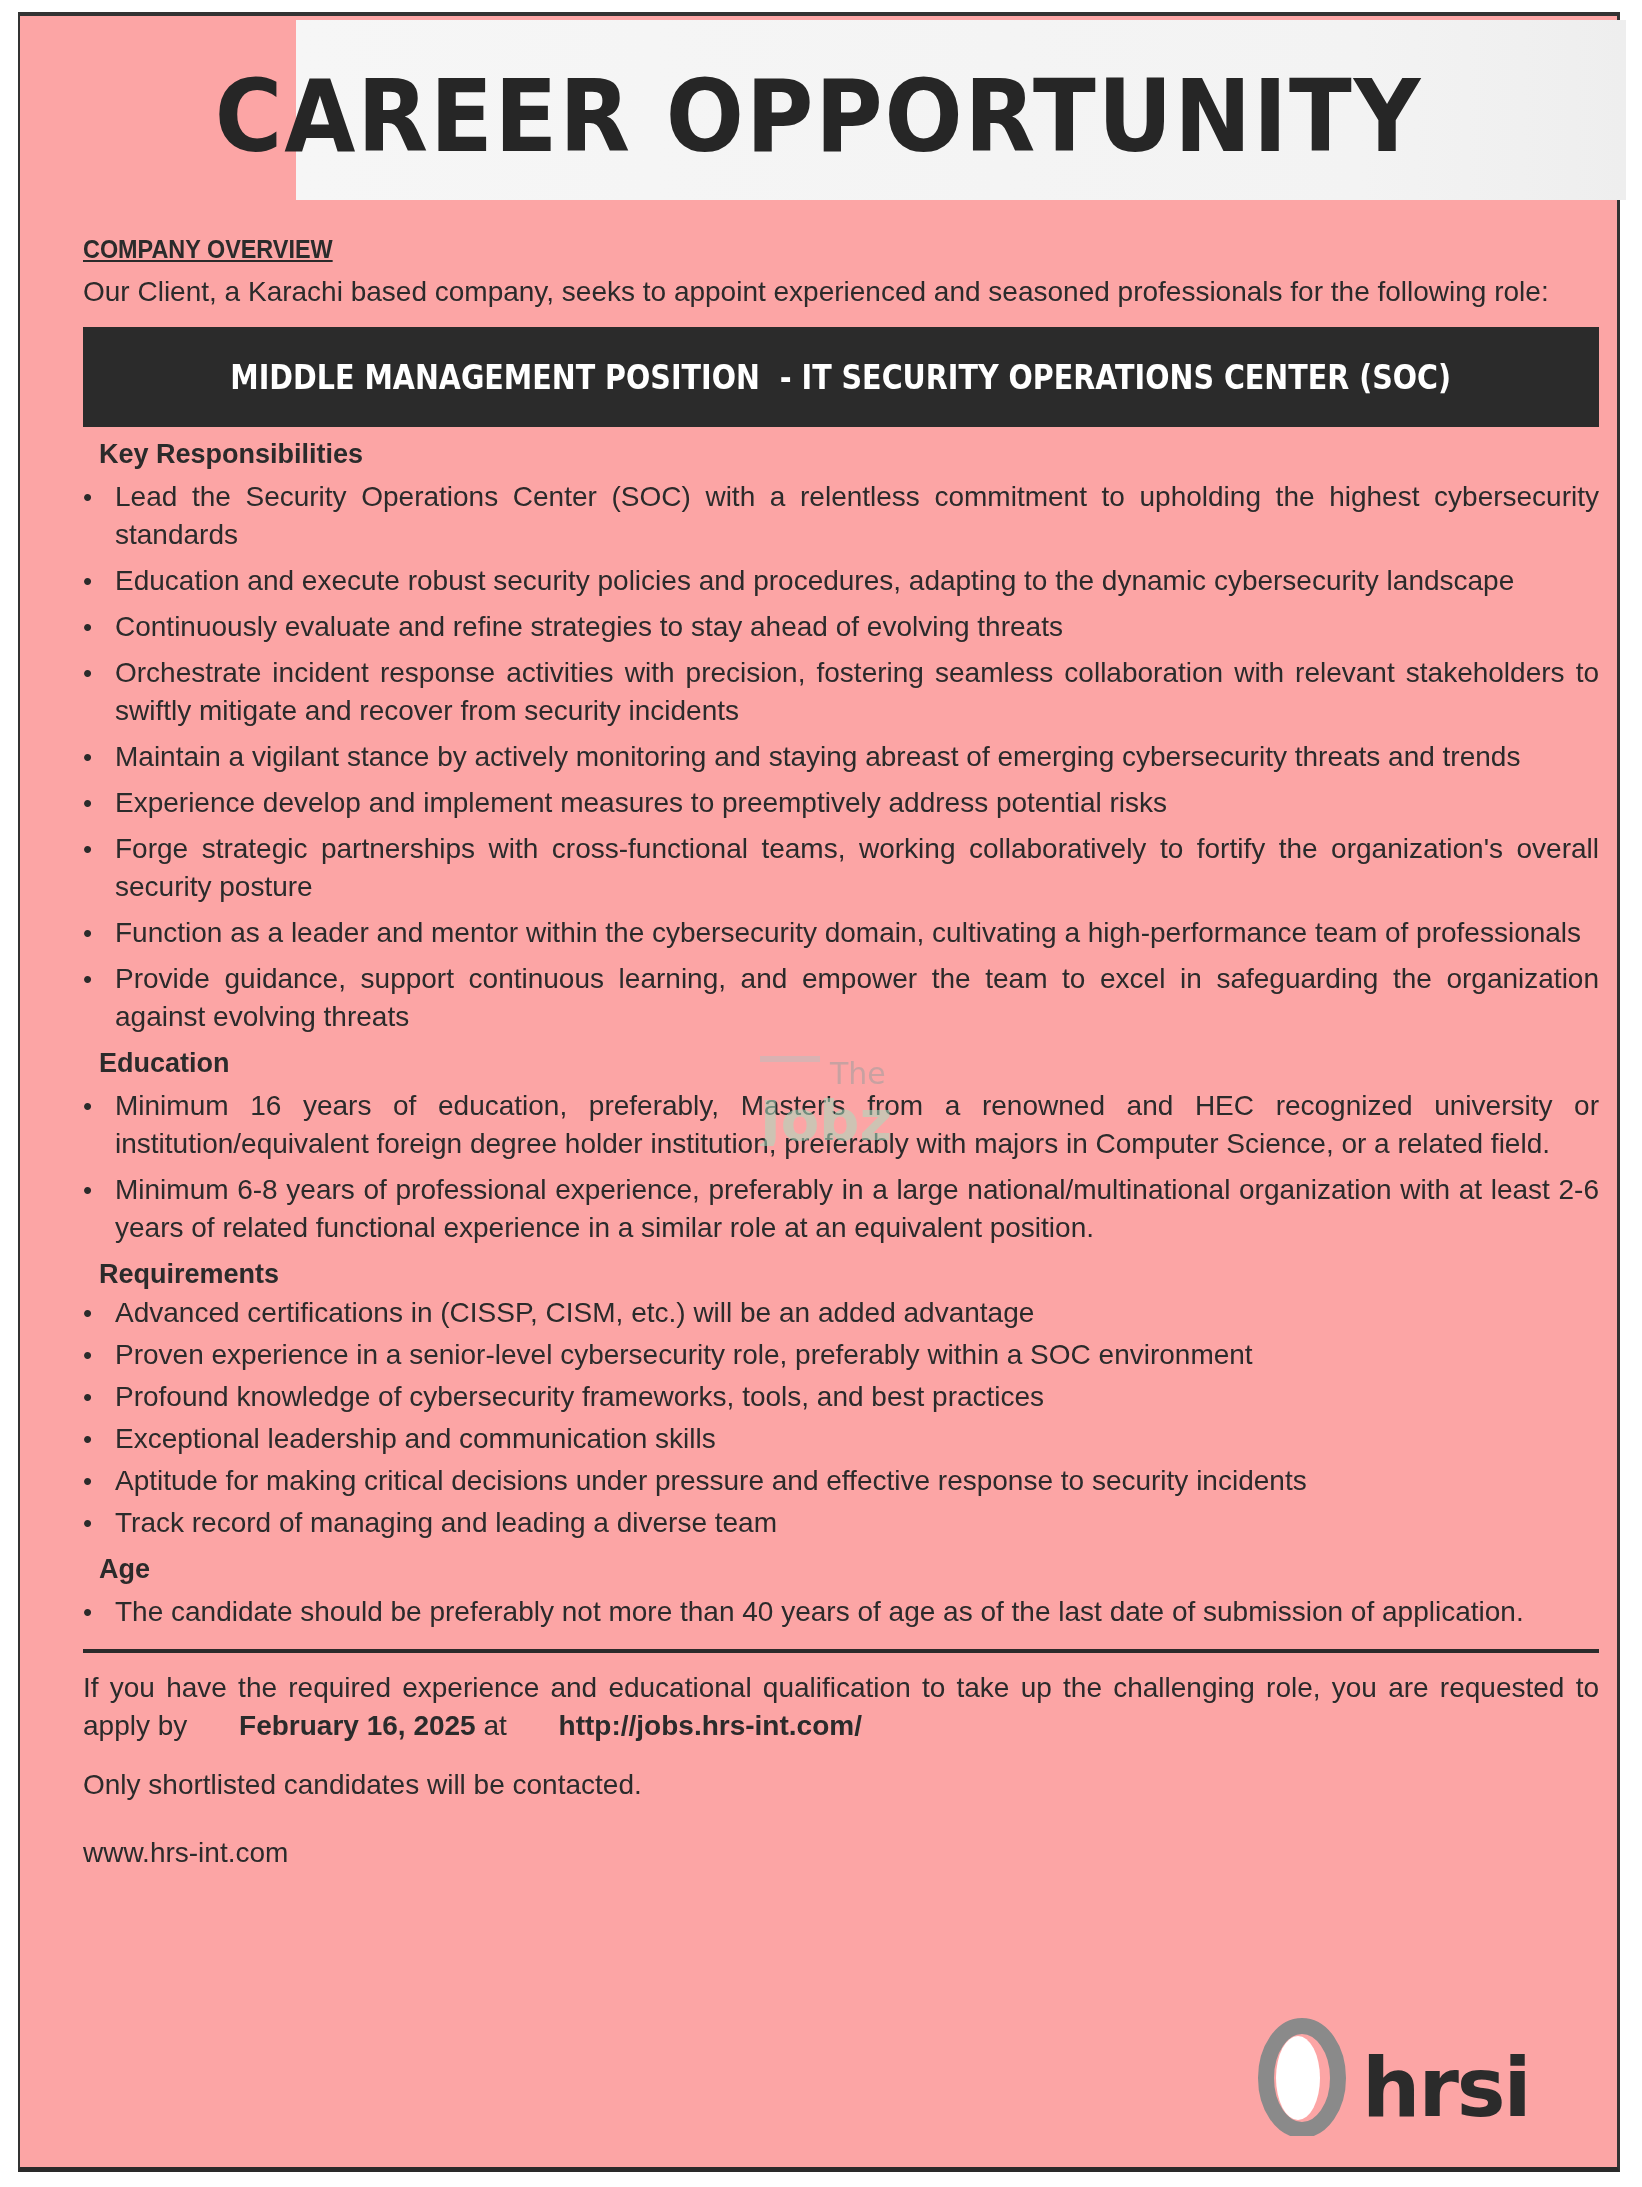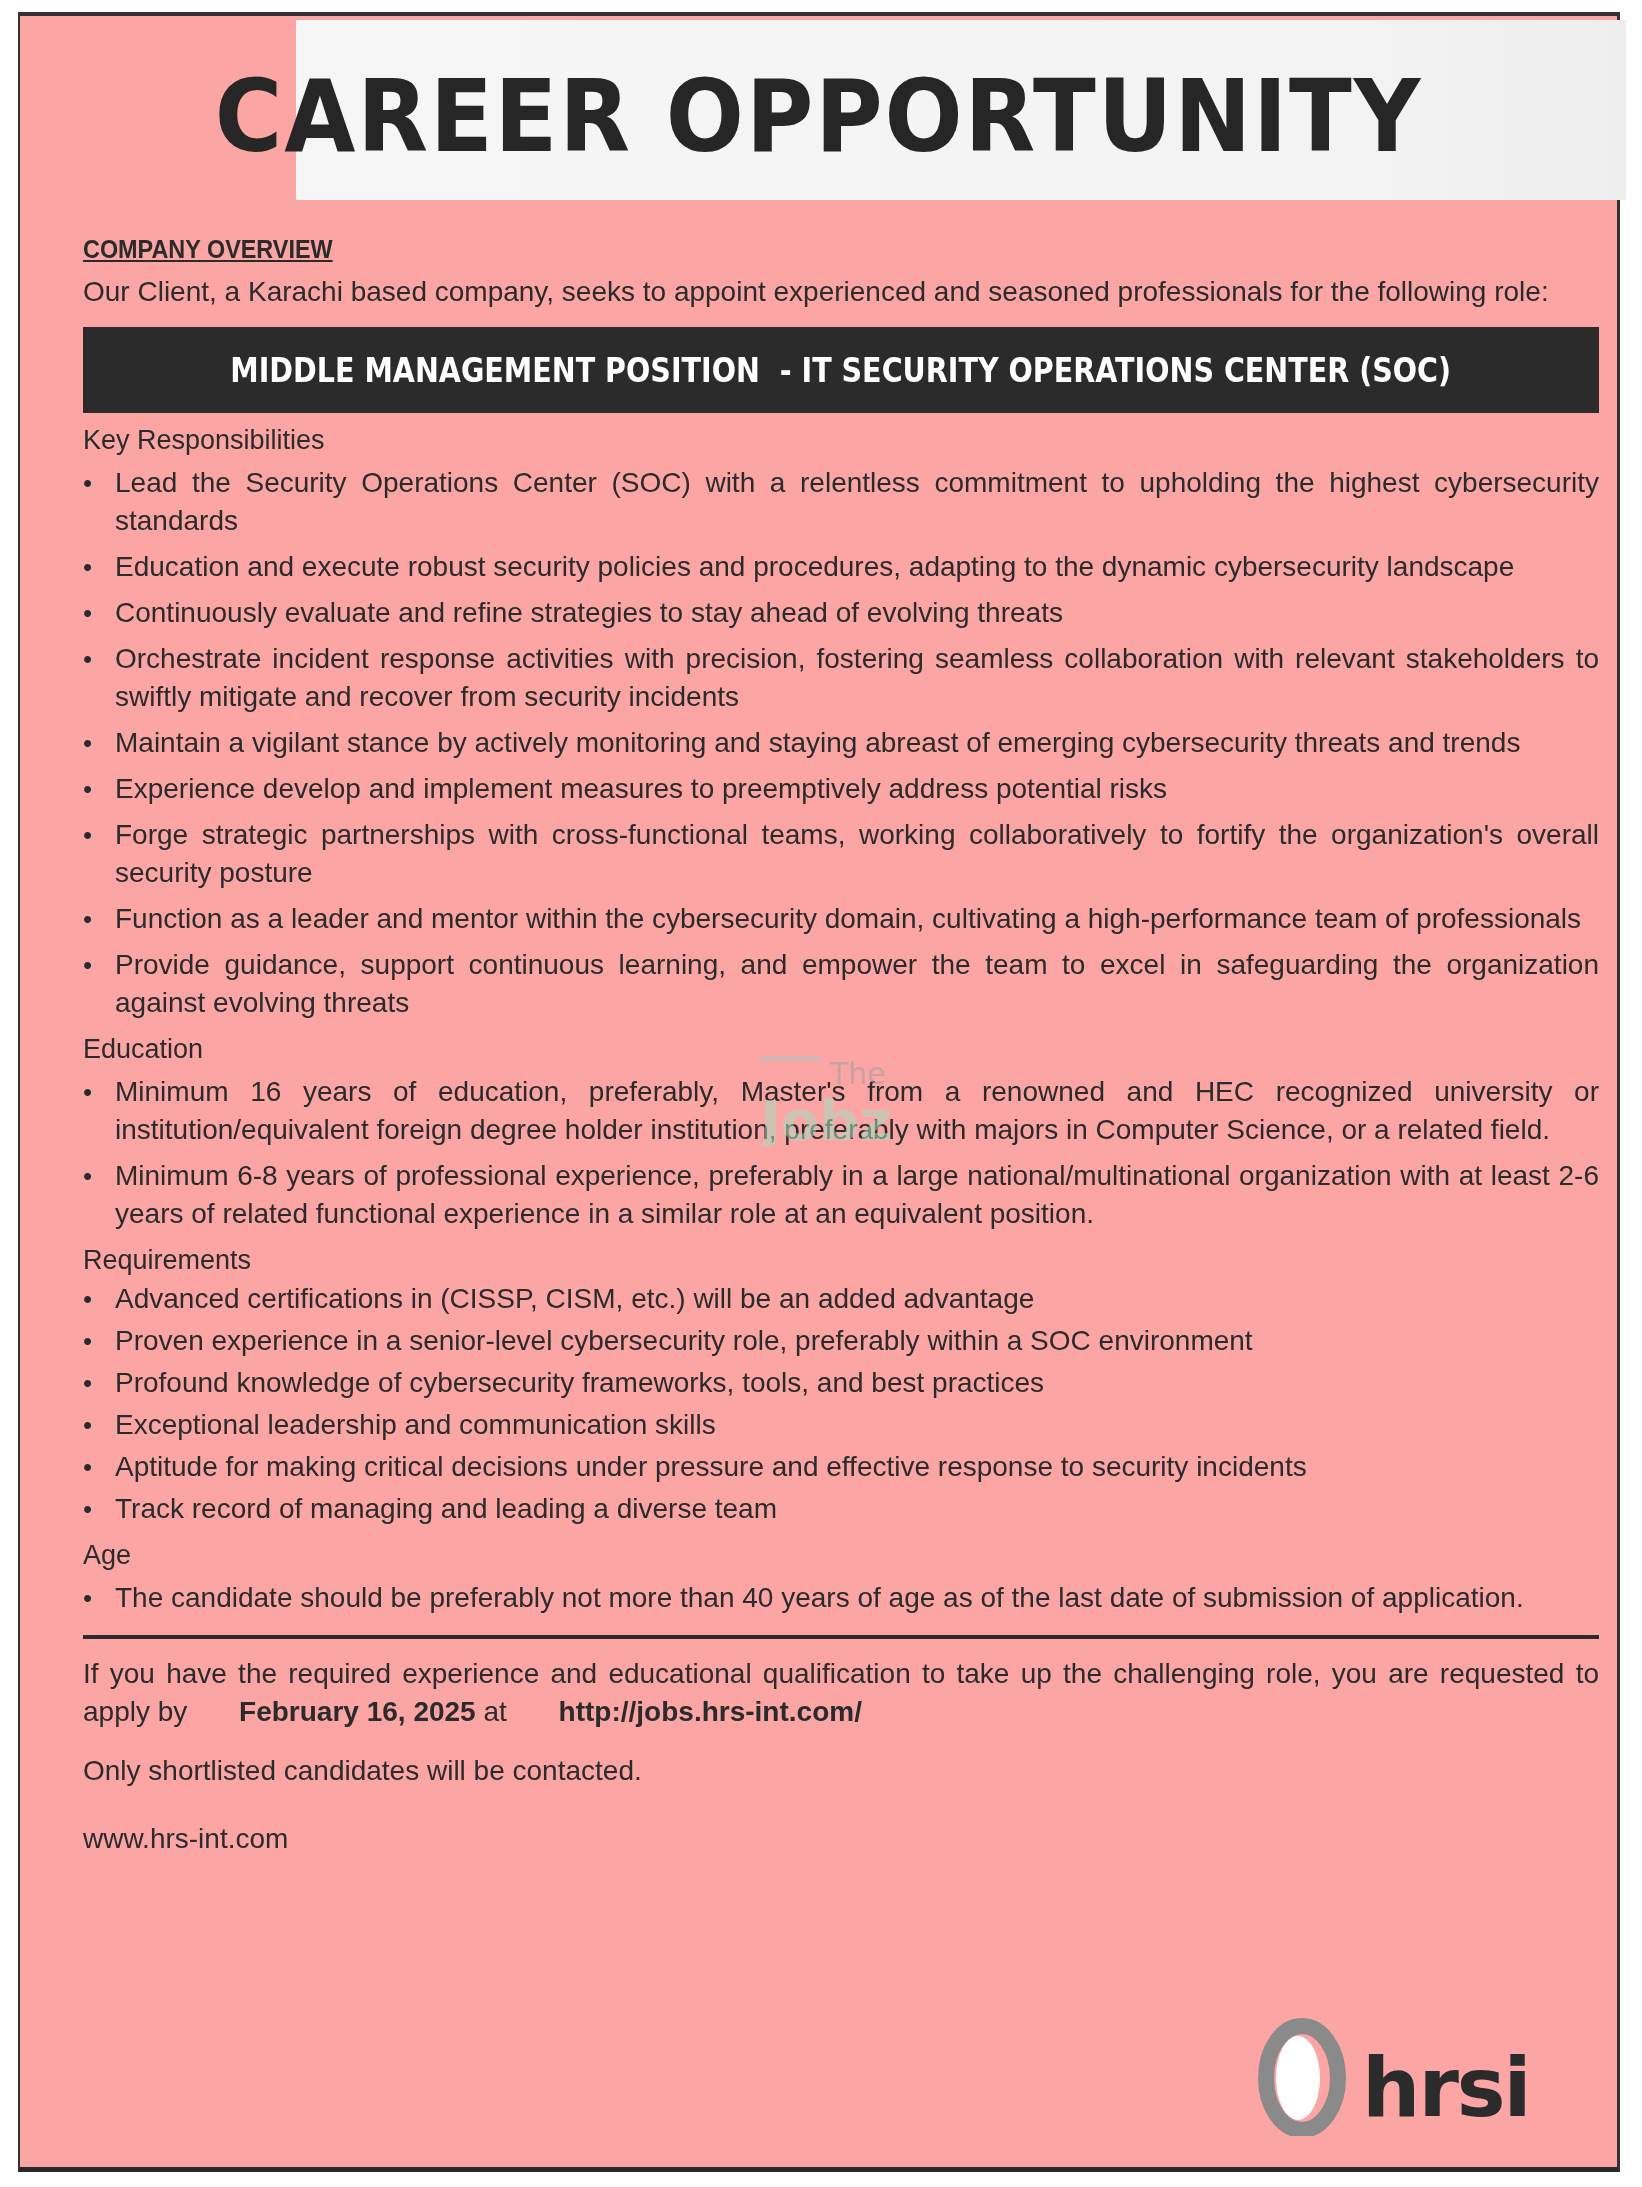--- a/index.html
+++ b/index.html
@@ -10,25 +10,25 @@
            border-bottom: 5px solid #2a2a2a; box-sizing: border-box; background: #fca5a5; }
   .hero-bg { position: absolute; left: 276px; top: 4px; width: 1330px; height: 180px;
              background: linear-gradient(90deg, #f6f6f6 0%, #f3f3f3 80%, #eeeeee 100%); }
   .title { position: absolute; left: 0; right: 0; top: 42px; text-align: center;
            font-size: 100px; font-weight: 700; letter-spacing: 2px; color: #262626;
            font-family: "DejaVu Sans", sans-serif; transform: scaleX(0.92); }
   .content { position: absolute; left: 63px; width: 1516px; top: 218px; }
   .overview-head { font-size: 26px; font-weight: 700; text-decoration: underline; color: #2b2b2b;
                    transform-origin: left; transform: scaleX(0.9); display: inline-block; }
   p.body { margin: 8px 0 0 0; font-size: 28px; line-height: 38px; text-align: justify; }
-  .banner { margin-top: 16px; background: #2b2b2b; color: #fff; height: 86px; display: flex;
+  .banner { margin-top: 16px; background: #2b2b2b; color: #fff; height: 100px; display: flex;
             align-items: center; justify-content: center; font-size: 34px; font-weight: 700;
             white-space: pre; font-family: "DejaVu Sans", sans-serif; }
   .banner span { display: inline-block; transform: scaleX(0.84); }
-  h3 { margin: 12px 0 2px 0; font-size: 27px; font-weight: 400; color: #2b2b2b; }
+  h3 { margin: 12px 0 2px 16px; font-size: 27px; font-weight: 700; color: #2b2b2b; }
   ul { list-style: none; margin: 0; padding: 0; }
   li { position: relative; padding-left: 32px; font-size: 28px; line-height: 38px;
        text-align: justify; margin-top: 8px; }
   li::before { content: "\2022"; position: absolute; left: 0; top: 0; font-size: 26px; }
   ul.tight li { margin-top: 4px; }
   .divider { margin: 18px 0 16px 0; height: 4px; background: #2b2b2b; }
   .bold { font-weight: 700; margin-left: 44px; }
   .foot-note { margin-top: 24px; font-size: 28px; }
   .website { margin-top: 36px; font-size: 28px; font-weight: 400; }
   .logo { position: absolute; left: 1230px; top: 2000px; width: 350px; height: 120px; }

